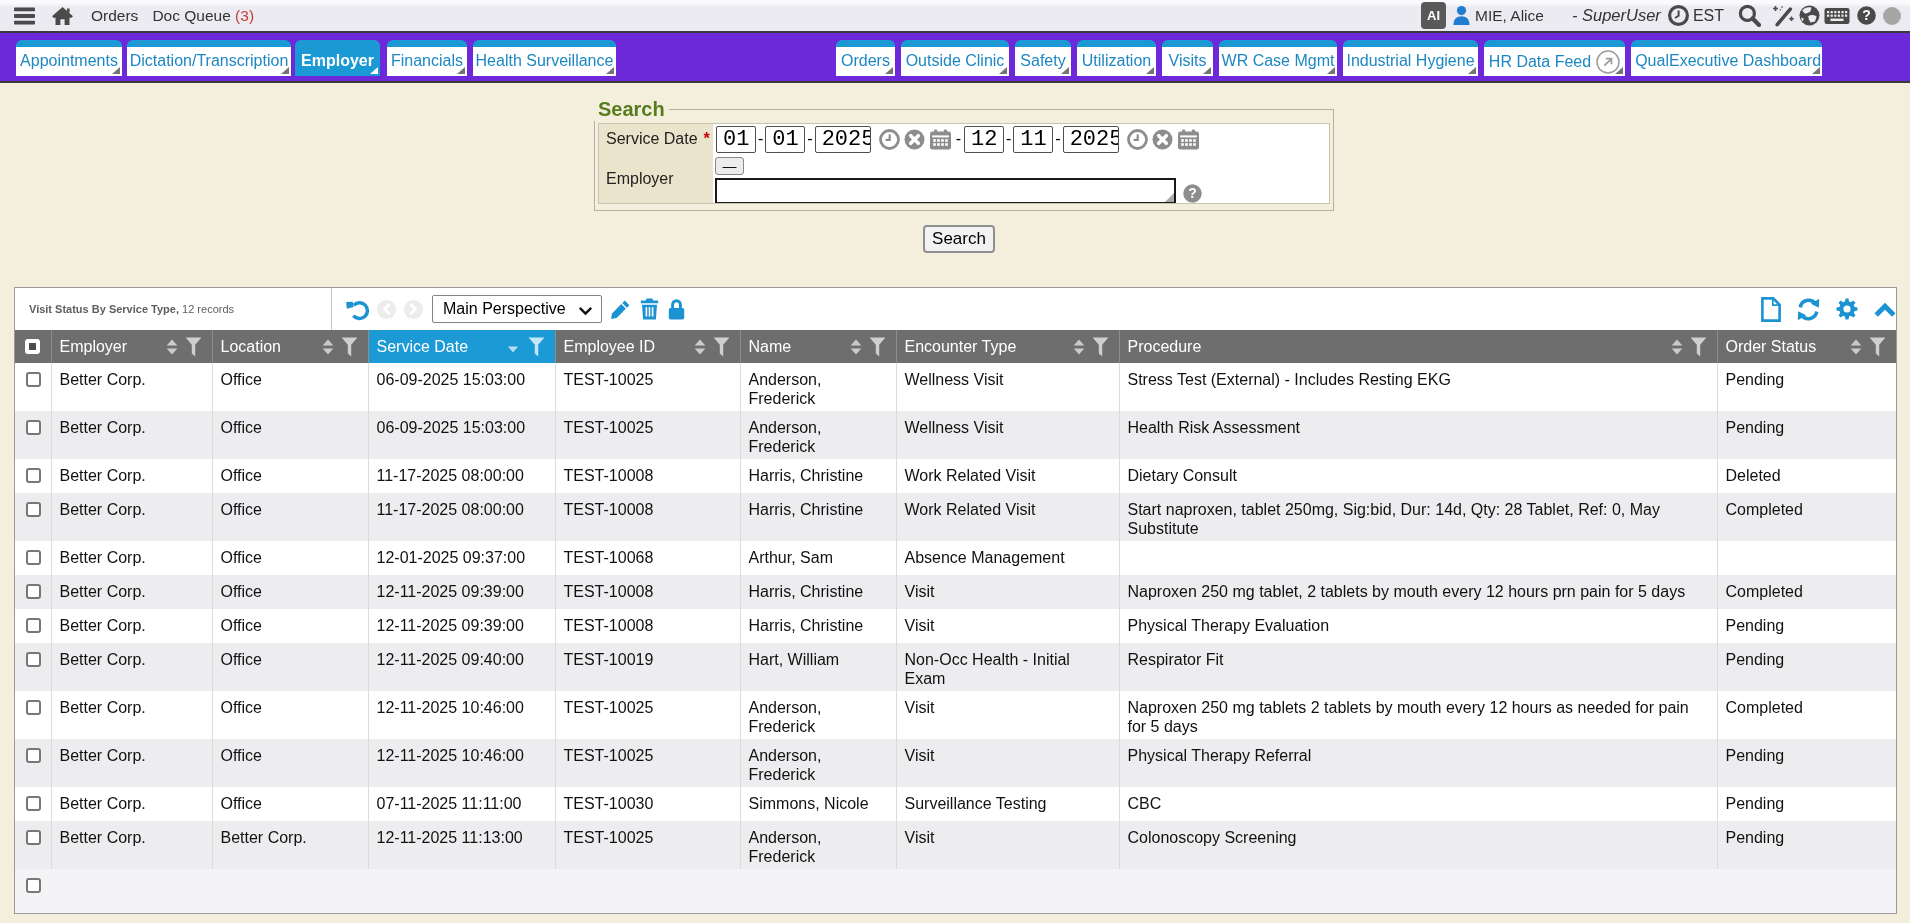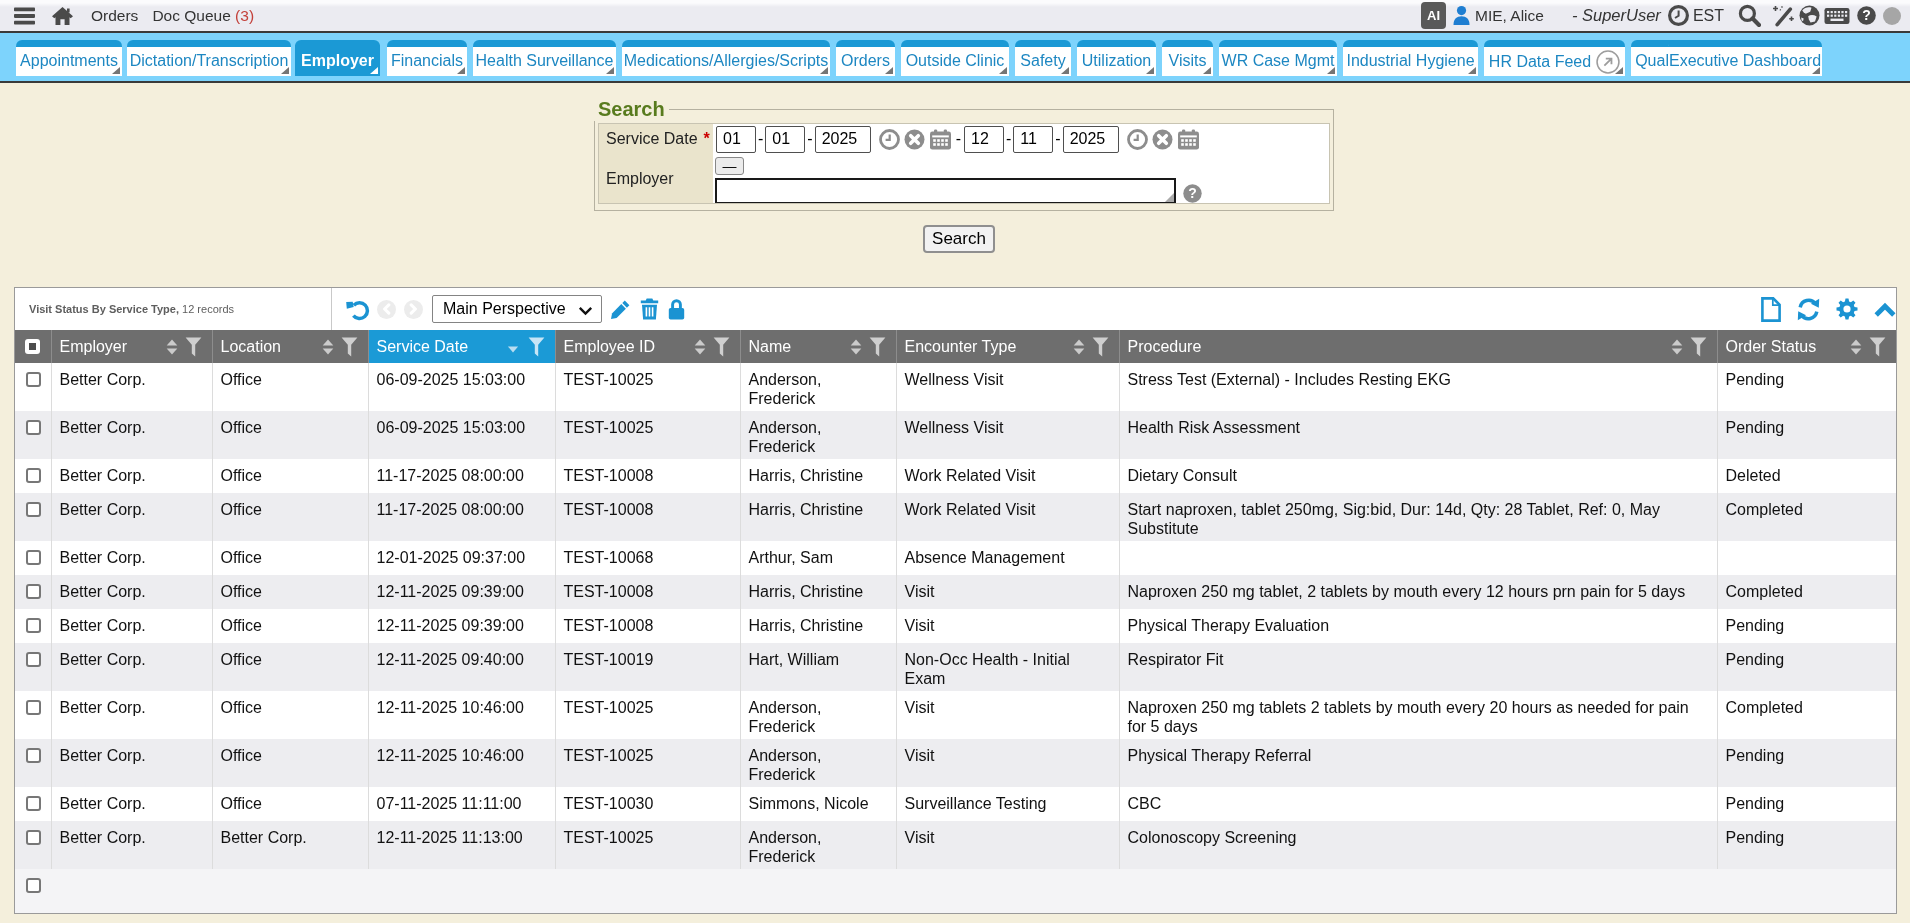--- a/index.html
+++ b/index.html
@@ -14,39 +14,39 @@
 #topbar .right { position:absolute; right:9px; top:0; height:31px; display:flex; align-items:center; }
 .tb-txt { font-size:16px; color:#333; }
 #crumb { display:flex; gap:14px; margin-left:18px; font-size:15.5px; }
 #cnt3 { color:#c3403a; }
 #aibadge { width:25px; height:27px; background:#595959; border-radius:4px; color:#fff;
   font-size:13px; font-weight:bold; display:flex; align-items:center; justify-content:center; }
 .ticon { display:inline-flex; align-items:center; justify-content:center; }
 
 
 #tabrow { position:absolute; left:0; top:33px; width:1910px; height:50px;
-  background:#7dd3fc; border-bottom:2px solid #3a3a3a;padding-left:36px; }
+  background:#6d28d9; border-bottom:2px solid #3a3a3a;padding-left:36px; }
 .tab { position:absolute; top:7px; height:36px; background:#fff; border-radius:6px 6px 0 0;
   border-top:7px solid #1b99d5; color:#1d87c2; font-size:16px; text-align:center;
   line-height:27px; white-space:nowrap; }
 .tab .fold { position:absolute; right:2px; bottom:2px; width:0; height:0;
   border-left:8px solid transparent; border-bottom:7px solid #757575; }
 .tab.sel { background:#1b99d5; color:#fff; font-weight:bold; }
 .tab.sel .fold { border-bottom-color:#fff; }
 
 
 #legend { position:absolute; left:594px; top:98px; font-size:20px; font-weight:bold; color:#587b1e; background:#f4efdc; padding:0 4px; z-index:2;}
 #fieldset { position:absolute; left:594px; top:109px; width:740px; height:102px;
   border:1px solid #b5b1a0; }
 #ftable { position:absolute; left:3px; top:13px; width:732px; border:1px solid #c8c4b2; }
 .frow { display:flex; }
 .flabel { width:114px; flex:none; background:#eae4cc; font-size:16px; white-space:nowrap; color:#222; padding:4px 0 0 7px; }
 .fcontent { flex:1; background:#fff; position:relative; overflow:hidden; }
 .req { color:#cc0000; font-weight:bold; margin-left:6px; }
-.dinp { height:27px; border:1.5px solid #4f4f4f; border-radius:2px; background:#fff; font-size:16px; color:#000; font-family:Liberation Sans, sans-serif; padding-left:6px; }
+.dinp { height:27px; border:1.5px solid #4f4f4f; border-radius:2px; background:#fff; font-size:22px; color:#000; font-family:Liberation Mono, monospace; padding-left:6px; }
 #emprow { height:49px; }
 #srow { height:30px; display:flex; align-items:center; }
 
 #searchbtn { position:absolute; left:923px; top:225px; width:72px; height:28px;
   background:#f2f2f2; border:2px solid #8f8f8f; border-radius:4px; font-size:17px; color:#000;
   text-align:center; line-height:24px; }
 
 
 .dsh { font-size:16px; margin:0 2px; }
 .di { display:inline-flex; align-items:center; }
@@ -173,21 +173,20 @@
         </span>
   </div>
 </div>
 
 <div id="tabrow">
 <div class="tab" style="left:16px;width:106px">Appointments<span class="fold"></span></div>
 <div class="tab" style="left:127px;width:164px">Dictation/Transcription<span class="fold"></span></div>
 <div class="tab sel" style="left:295px;width:85px">Employer<span class="fold"></span></div>
 <div class="tab" style="left:387px;width:80px">Financials<span class="fold"></span></div>
 <div class="tab" style="left:473px;width:143px">Health Surveillance<span class="fold"></span></div>
-<div class="tab" style="left:622px;width:208px">Medications/Allergies/Scripts<span class="fold"></span></div>
 <div class="tab" style="left:836px;width:59px">Orders<span class="fold"></span></div>
 <div class="tab" style="left:901px;width:108px">Outside Clinic<span class="fold"></span></div>
 <div class="tab" style="left:1015px;width:56px">Safety<span class="fold"></span></div>
 <div class="tab" style="left:1077px;width:79px">Utilization<span class="fold"></span></div>
 <div class="tab" style="left:1162px;width:51px">Visits<span class="fold"></span></div>
 <div class="tab" style="left:1219px;width:118px">WR Case Mgmt<span class="fold"></span></div>
 <div class="tab" style="left:1343px;width:135px">Industrial Hygiene<span class="fold"></span></div>
 <div class="tab" style="left:1484px;width:141px;display:flex;align-items:center;justify-content:center;line-height:normal">
         <span>HR Data Feed</span>
         <svg width="24" height="24" viewBox="0 0 25 25" style="margin-left:5px;flex:none">
@@ -594,21 +593,21 @@
 <tr style="height:48px">
 <td class="cbcell">
               <span class="cb" style="display:block"></span>
             </td>
 <td>Better Corp.</td>
             <td>Office</td>
             <td>12-11-2025 10:46:00</td>
             <td>TEST-10025</td>
             <td>Anderson, Frederick</td>
             <td>Visit</td>
-            <td>Naproxen 250 mg tablets 2 tablets by mouth every 20 hours as needed for pain for 5 days</td>
+            <td>Naproxen 250 mg tablets 2 tablets by mouth every 12 hours as needed for pain for 5 days</td>
             <td>Completed</td>
 </tr>
 <tr class="alt" style="height:48px">
 <td class="cbcell">
               <span class="cb" style="display:block"></span>
             </td>
 <td>Better Corp.</td>
             <td>Office</td>
             <td>12-11-2025 10:46:00</td>
             <td>TEST-10025</td>

